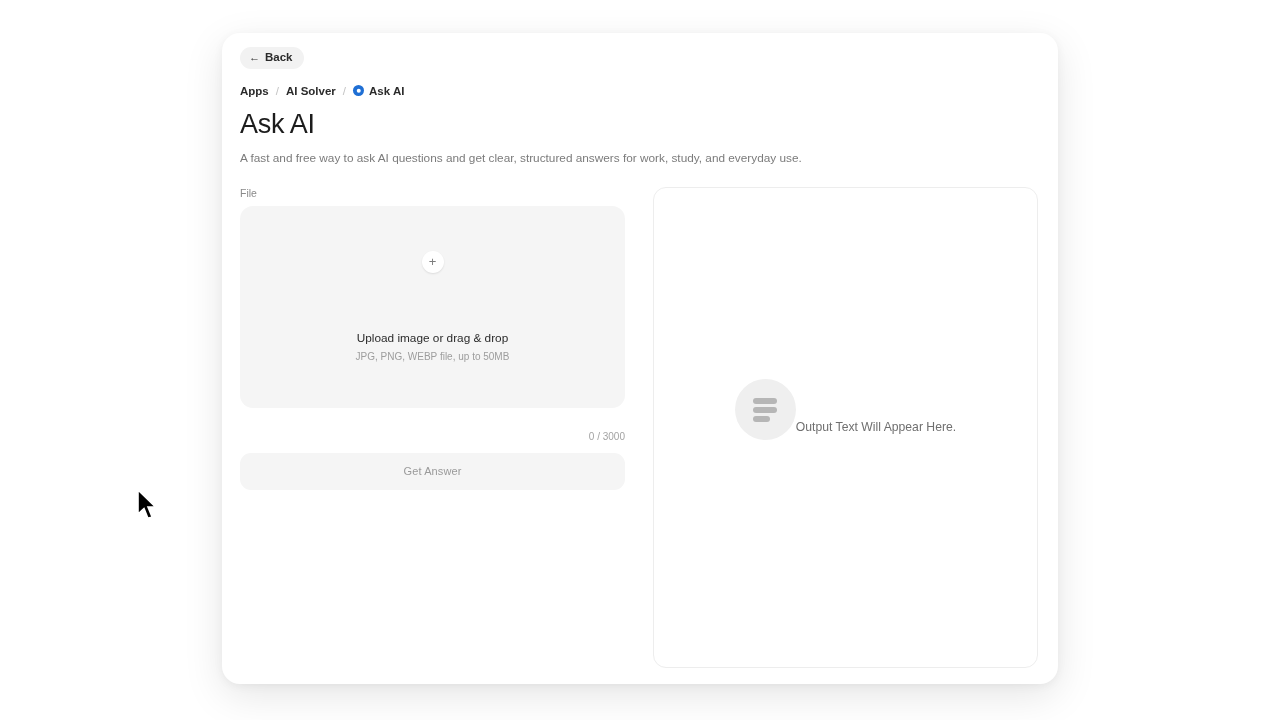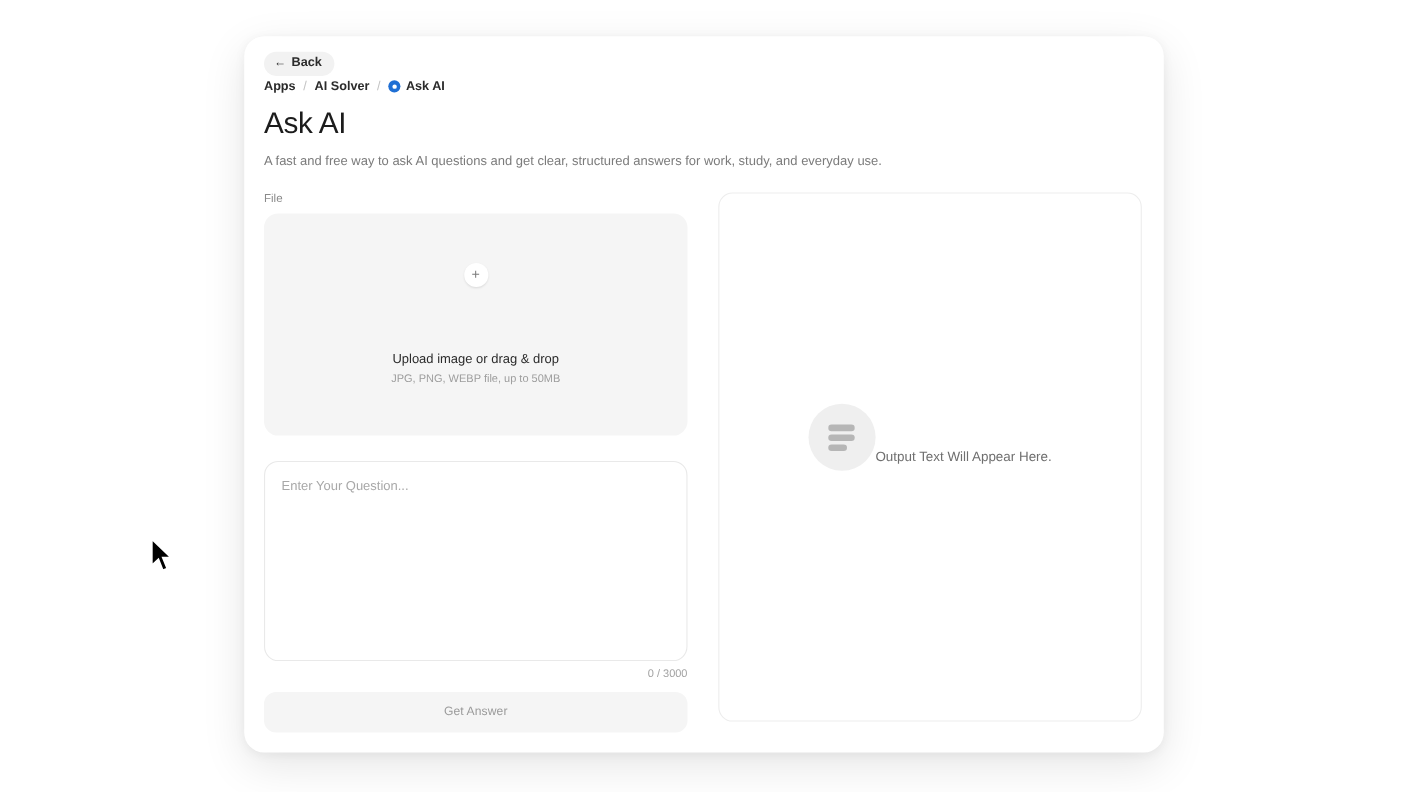--- a/index.html
+++ b/index.html
@@ -65,21 +65,21 @@
     line-height: 1;
     color: #2b2b2b;
     display: inline-block;
   }
 
   
   .breadcrumb {
     display: flex;
     align-items: center;
     gap: 7px;
-    margin-top: 4px;
+    margin-top: 16px;
     font-size: 11.5px;
     font-weight: 700;
     color: #2b2b2b;
   }
   .crumb { cursor: pointer; white-space: nowrap; }
   .crumb-sep { color: #c3c3c3; font-weight: 400; }
   .crumb-current {
     display: inline-flex;
     align-items: center;
     gap: 5px;
@@ -309,23 +309,20 @@
 
         <div class="dropzone">
           <span class="plus-circle">
             <span class="plus-glyph">+</span>
           </span>
           <div class="dz-title">Upload image or drag &amp; drop</div>
           <div class="dz-sub">JPG, PNG, WEBP file, up to 50MB</div>
         </div>
 
         <div class="question-block">
-          <div class="textarea-wrap">
-            <textarea class="question-input" placeholder="Enter Your Question..." style=""></textarea>
-          </div>
           <div class="char-counter">0 / 3000</div>
         </div>
 
         <button class="submit-btn">Get Answer</button>
       </div>
 
       <div class="col-right">
 
         <div class="result-panel">
           <div class="result-icon-circle">

